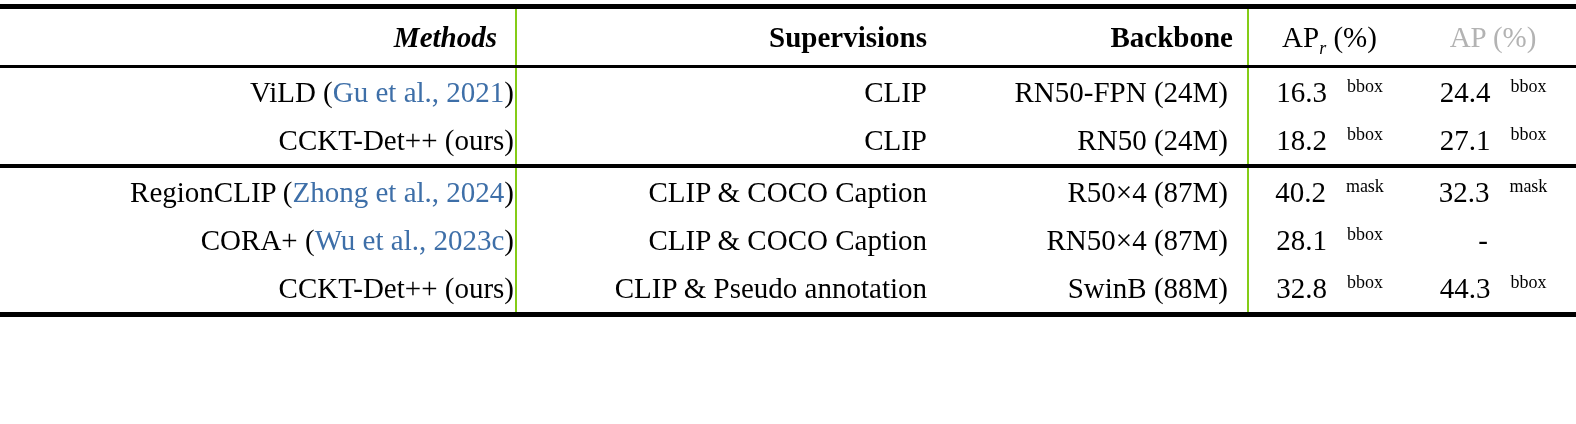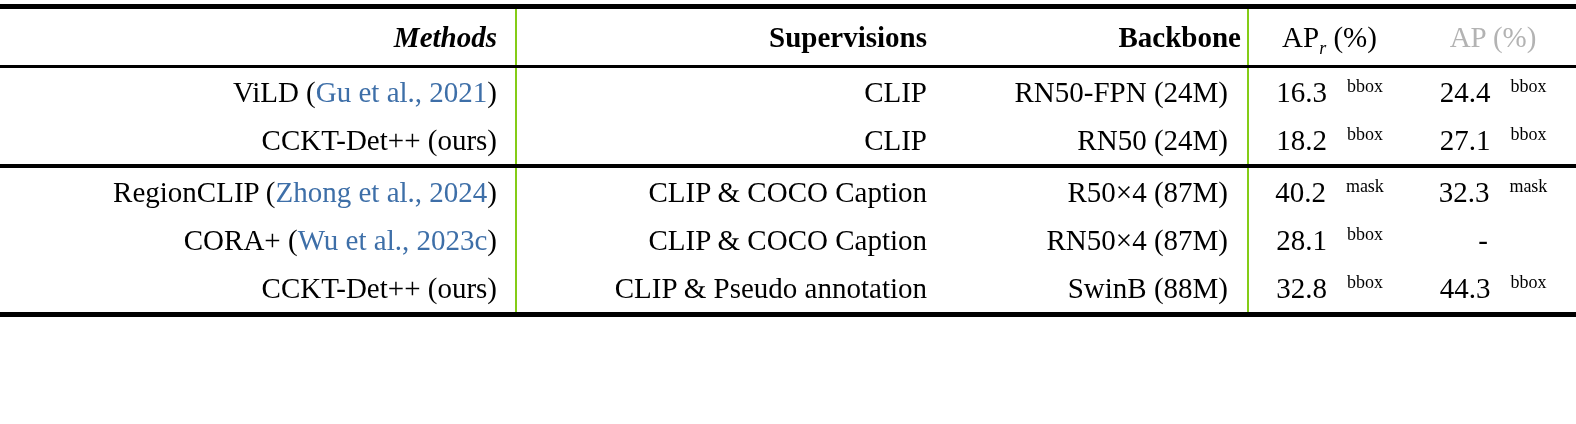--- a/index.html
+++ b/index.html
@@ -26,35 +26,35 @@
 
   thead th {
     height: 56px;
     font-weight: bold;
     text-align: right;
     border-bottom: 3px solid #000;
     vertical-align: middle;
   }
   thead th.h-methods     { padding-right: 18px; font-style: italic; }
   thead th.h-supervision { padding-right: 8px; }
-  thead th.h-backbone    { padding-right: 6px; }
+  thead th.h-backbone    { padding-right: 14px; }
   thead th.h-ap {
     font-weight: normal;
     text-align: center;
     padding-right: 0;
   }
   thead th.muted { color: var(--muted, #b3b3b3); }
   thead sub {
     font-style: italic;
     font-size: 0.62em;
     line-height: 0;
   }
 
   tbody td { height: 48px; vertical-align: middle; }
-  td.cell-methods     { text-align: right; padding-right: 18px; }
+  td.cell-methods     { text-align: right; padding-right: 1px; }
   td.cell-supervision { text-align: right; padding-right: 8px; }
   td.cell-backbone    { text-align: right; padding-right: 19px; }
   td.cell-ap          { text-align: center; }
 
   .sep-left { border-left: 2px solid #84cc16; }
 
   tbody.group-b > tr:first-child > td { border-top: 4px solid #000; }
 
   .cite { color: var(--cite, #3e6fa8); }
 

